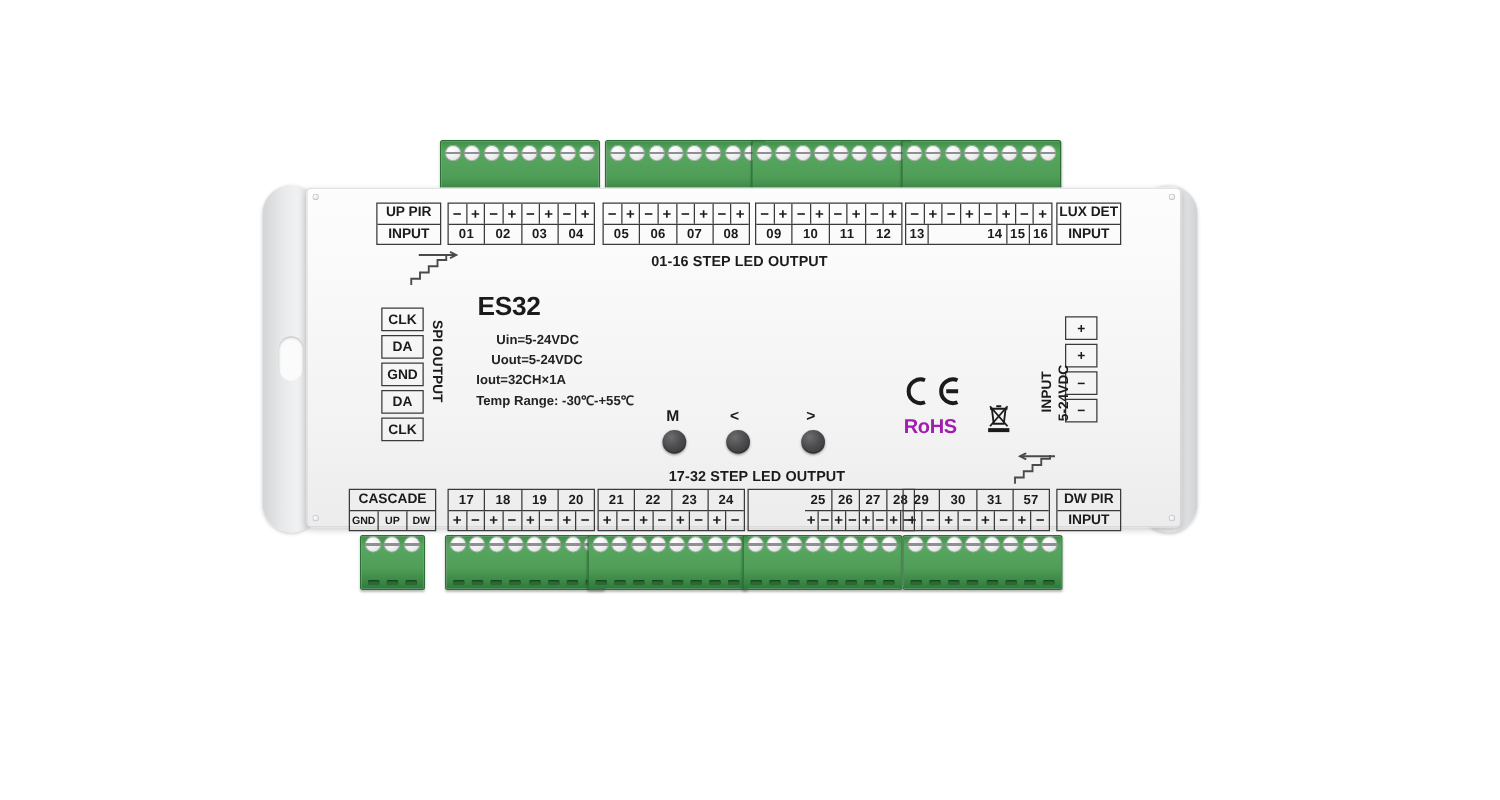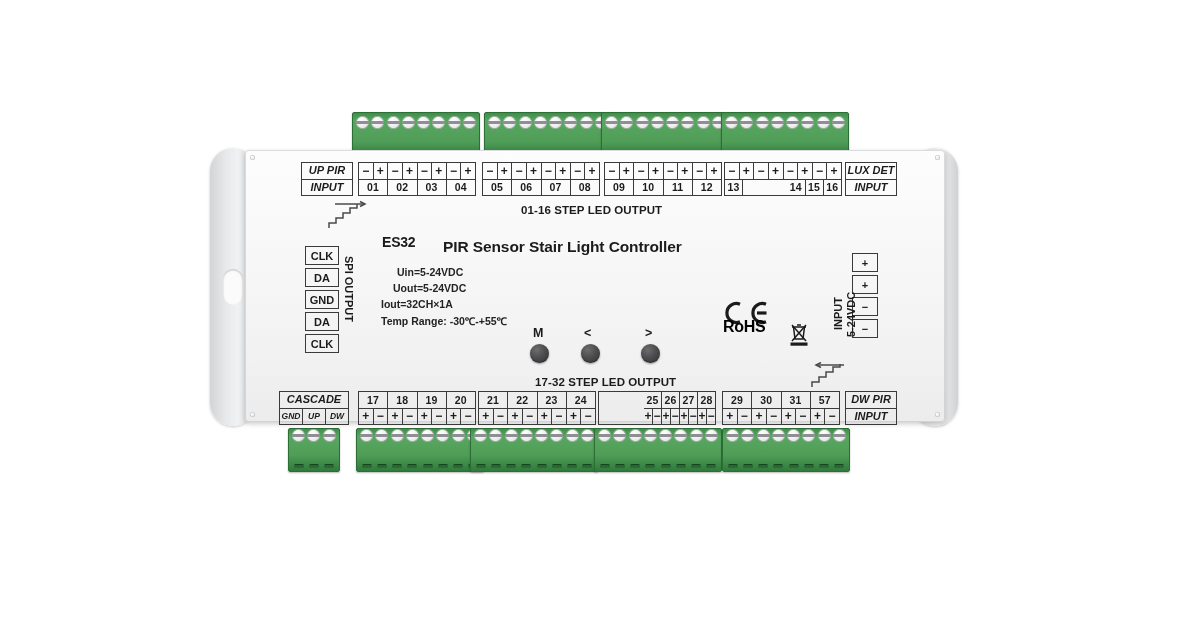--- a/index.html
+++ b/index.html
@@ -105,35 +105,35 @@
   .bx .cell + .cell{border-left:1.2px solid #3a3a3a;}
   .bx .cell.sym{font-size:12px;font-weight:700;}
   .bx .cell.num{font-size:10.5px;font-weight:700;}
 
   .labelbox{
     position:absolute;border:1.4px solid #3a3a3a;box-sizing:border-box;
     display:flex;flex-direction:column;align-items:stretch;justify-content:center;
   }
   .labelbox .ln{
     flex:1 1 0;display:flex;align-items:center;justify-content:center;
-    font-size:11px;font-weight:700;color:#1b1b1b;line-height:1;font-style:italic;
+    font-size:11px;font-weight:700;color:#1b1b1b;line-height:1;
   }
   .labelbox.split .ln + .ln{border-top:1.4px solid #3a3a3a;}
 
   .stack-label{
     position:absolute;border:1.3px solid #3a3a3a;box-sizing:border-box;
     display:flex;align-items:center;justify-content:center;
     font-size:11px;font-weight:700;color:#1b1b1b;
   }
 
   .txt{position:absolute;color:#1b1b1b;line-height:1.15;white-space:nowrap;}
   .sectiontitle{font-size:11.5px;font-weight:700;letter-spacing:.1px;}
 
   
-  #model{font-size:14px;font-weight:700;letter-spacing:-.2px;}
+  #model{font-size:21px;font-weight:700;letter-spacing:-.2px;}
   #prodname{font-size:15.5px;font-weight:700;letter-spacing:-.1px;}
   .spec{font-size:10.5px;font-weight:700;color:#232323;}
 
   
   #oled{
     position:absolute;left:537px;top:264px;width:118px;height:52px;
     background:#0a0a0c;
     box-shadow:inset 0 0 0 1px #2a2a2e, 0 0 2px rgba(0,0,0,.4);
     padding:2px 4px;box-sizing:border-box;
     display:flex;flex-direction:column;justify-content:space-around;
@@ -148,21 +148,21 @@
   .btn{
     position:absolute;width:19px;height:19px;border-radius:50%;
     background:radial-gradient(circle at 36% 30%,#6d6d6f 0%,#4b4b4d 48%,#333335 100%);
     box-shadow:0 1px 2px rgba(0,0,0,.4), inset 0 -1px 1px rgba(0,0,0,.35);
     cursor:pointer;
   }
   .btnlabel{position:absolute;font-size:12.5px;font-weight:700;color:#1b1b1b;}
 
   
   #ce{position:absolute;left:723px;top:300px;}
-  #rohs{position:absolute;left:723px;top:318px;font-size:16px;font-weight:700;color:#000000;letter-spacing:-.3px;}
+  #rohs{position:absolute;left:723px;top:333px;font-size:16px;font-weight:700;color:#a21caf;letter-spacing:-.3px;}
   #weee{position:absolute;left:788px;top:322px;}
 
   
   .stairs{position:absolute;}
 
   
   .vlabel{
     position:absolute;
     font-size:11px;font-weight:700;color:#1b1b1b;
     white-space:nowrap;transform-origin:0 0;
@@ -594,21 +594,20 @@
 
   <svg class="stairs" style="left:325px;top:200px;" width="46" height="30" viewBox="0 0 46 30">
     <g stroke="#4a4a4a" stroke-width="1.5" fill="none">
       <path d="M4 28 L4 23 L11 23 L11 18 L18 18 L18 13 L25 13 L25 8 L32 8 L32 4"></path>
       <path d="M10 4 L40 4"></path>
       <path d="M35 1.5 L40 4 L35 6.5"></path>
     </g>
   </svg>
 
   <div class="txt" id="model" style="left:382px;top:234px;">ES32</div>
-  <div class="txt" id="prodname" style="left:443px;top:238px;">PIR Sensor Stair Light Controller</div>
 
   <div class="txt spec" style="left:381px;top:266px;padding-left:16px;">Uin=5-24VDC</div>
   <div class="txt spec" style="left:381px;top:282px;padding-left:12px;">Uout=5-24VDC</div>
   <div class="txt spec" style="left:381px;top:298px;">Iout=32CH×1A</div>
   <div class="txt spec" style="left:381px;top:315px;">Temp Range: -30℃-+55℃</div>
 
 
   <div class="btnlabel" style="left:533px;top:326px;">M</div>
   <div class="btn" style="left:530px;top:344px;"></div>
 
@@ -703,21 +702,21 @@
         <div class="cell sym">+</div>
         <div class="cell sym">−</div>
         <div class="cell sym">+</div>
         <div class="cell sym">−</div>
         <div class="cell sym">+</div>
         <div class="cell sym">−</div>
         <div class="cell sym">+</div>
         <div class="cell sym">−</div>
       </div>
     </div>
-  <div class="bx bot-grp" id="bot-grp-2" style="left:598px;top:391px;width:118px;height:34px;padding-left:45px;">
+  <div class="bx bot-grp" id="bot-grp-2" style="left:598px;top:391px;width:134px;height:34px;padding-left:45px;">
       <div class="row">
         <div class="cell num" style="flex: 1 1 0px;">25</div>
         <div class="cell num" style="flex: 1 1 0px;">26</div>
         <div class="cell num" style="flex: 1 1 0px;">27</div>
         <div class="cell num" style="flex: 1 1 0px;">28</div>
       </div>
       <div class="row">
         <div class="cell sym">+</div>
         <div class="cell sym">−</div>
         <div class="cell sym">+</div>

